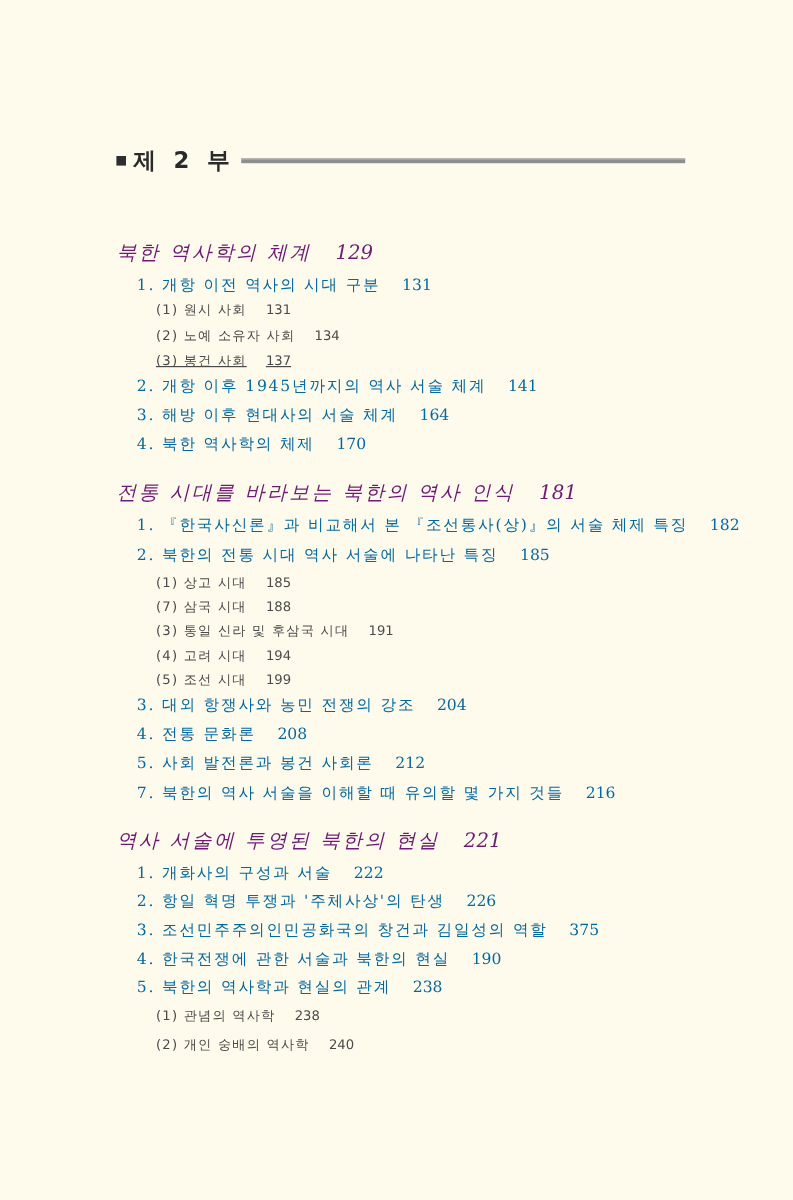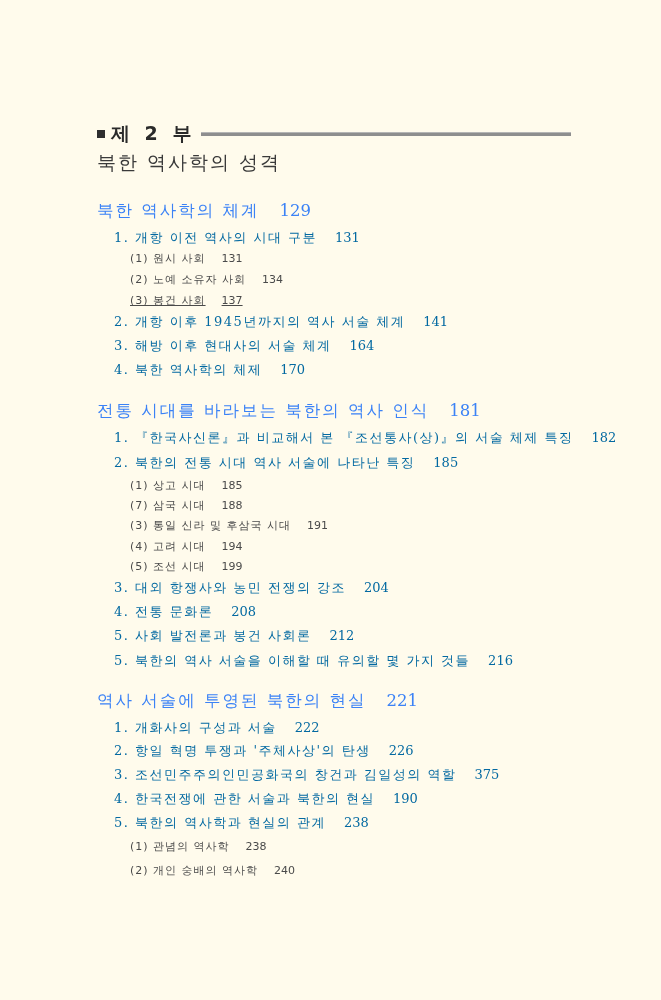--- a/index.html
+++ b/index.html
@@ -63,21 +63,22 @@
       position: absolute;
       white-space: nowrap;
     }
     .toc-row .page-num {
       margin-left: 18px;
     }
     .lvl-chapter {
       left: 97px;
       font-size: 16.5px;
       letter-spacing: 2px;
-      color: #3b82f6;
+      color: #701a75;
+      font-style: italic;
     }
     .lvl-chapter .page-num { margin-left: 20px; letter-spacing: 0; }
     .lvl-section {
       left: 114px;
       font-size: 13px;
       letter-spacing: 1.5px;
       color: #0369a1;
     }
     .lvl-section .page-num { letter-spacing: 0; }
     .lvl-sub {
@@ -91,21 +92,20 @@
   </style>
 </head>
 <body>
 
 <div class="page">
   <div class="part-header">
     <span class="part-square"></span>
     <span class="part-label">제 2 부</span>
     <span class="part-rule"></span>
   </div>
-  <div class="part-title">북한 역사학의 성격</div>
 
   <div id="toc">
       <div class="toc-row lvl-chapter" style="top: 200px;"><span>북한 역사학의 체계</span><span class="page-num">129</span></div>
       <div class="toc-row lvl-section" style="top: 229px;"><span>1. 개항 이전 역사의 시대 구분</span><span class="page-num">131</span></div>
       <div class="toc-row lvl-sub" style="top: 251px;"><span>(1) 원시 사회</span><span class="page-num">131</span></div>
       <div class="toc-row lvl-sub" style="top: 272px;"><span>(2) 노예 소유자 사회</span><span class="page-num">134</span></div>
       <div class="toc-row lvl-sub" style="top: 293px; text-decoration: underline;"><span>(3) 봉건 사회</span><span class="page-num">137</span></div>
       <div class="toc-row lvl-section" style="top: 313px;"><span>2. 개항 이후 1945년까지의 역사 서술 체계</span><span class="page-num">141</span></div>
       <div class="toc-row lvl-section" style="top: 337px;"><span>3. 해방 이후 현대사의 서술 체계</span><span class="page-num">164</span></div>
       <div class="toc-row lvl-section" style="top: 361px;"><span>4. 북한 역사학의 체제</span><span class="page-num">170</span></div>
@@ -113,21 +113,21 @@
       <div class="toc-row lvl-section" style="top: 429px;"><span>1. 『한국사신론』과 비교해서 본 『조선통사(상)』의 서술 체제 특징</span><span class="page-num">182</span></div>
       <div class="toc-row lvl-section" style="top: 454px;"><span>2. 북한의 전통 시대 역사 서술에 나타난 특징</span><span class="page-num">185</span></div>
       <div class="toc-row lvl-sub" style="top: 478px;"><span>(1) 상고 시대</span><span class="page-num">185</span></div>
       <div class="toc-row lvl-sub" style="top: 498px;"><span>(7) 삼국 시대</span><span class="page-num">188</span></div>
       <div class="toc-row lvl-sub" style="top: 518px;"><span>(3) 통일 신라 및 후삼국 시대</span><span class="page-num">191</span></div>
       <div class="toc-row lvl-sub" style="top: 539px;"><span>(4) 고려 시대</span><span class="page-num">194</span></div>
       <div class="toc-row lvl-sub" style="top: 559px;"><span>(5) 조선 시대</span><span class="page-num">199</span></div>
       <div class="toc-row lvl-section" style="top: 579px;"><span>3. 대외 항쟁사와 농민 전쟁의 강조</span><span class="page-num">204</span></div>
       <div class="toc-row lvl-section" style="top: 603px;"><span>4. 전통 문화론</span><span class="page-num">208</span></div>
       <div class="toc-row lvl-section" style="top: 627px;"><span>5. 사회 발전론과 봉건 사회론</span><span class="page-num">212</span></div>
-      <div class="toc-row lvl-section" style="top: 652px;"><span>5. 북한의 역사 서술을 이해할 때 유의할 몇 가지 것들</span><span class="page-num">216</span></div>
+      <div class="toc-row lvl-section" style="top: 652px;"><span>7. 북한의 역사 서술을 이해할 때 유의할 몇 가지 것들</span><span class="page-num">216</span></div>
       <div class="toc-row lvl-chapter" style="top: 690px;"><span>역사 서술에 투영된 북한의 현실</span><span class="page-num">221</span></div>
       <div class="toc-row lvl-section" style="top: 719px;"><span>1. 개화사의 구성과 서술</span><span class="page-num">222</span></div>
       <div class="toc-row lvl-section" style="top: 742px;"><span>2. 항일 혁명 투쟁과 '주체사상'의 탄생</span><span class="page-num">226</span></div>
       <div class="toc-row lvl-section" style="top: 766px;"><span>3. 조선민주주의인민공화국의 창건과 김일성의 역할</span><span class="page-num">375</span></div>
       <div class="toc-row lvl-section" style="top: 790px;"><span>4. 한국전쟁에 관한 서술과 북한의 현실</span><span class="page-num">190</span></div>
       <div class="toc-row lvl-section" style="top: 814px;"><span>5. 북한의 역사학과 현실의 관계</span><span class="page-num">238</span></div>
       <div class="toc-row lvl-sub" style="top: 839px;"><span>(1) 관념의 역사학</span><span class="page-num">238</span></div>
       <div class="toc-row lvl-sub" style="top: 863px;"><span>(2) 개인 숭배의 역사학</span><span class="page-num">240</span></div>
     </div>
 </div>

